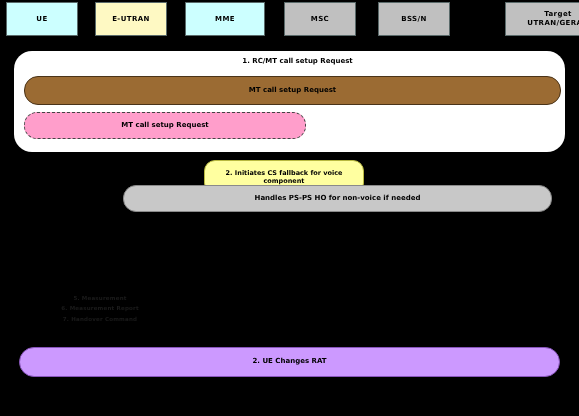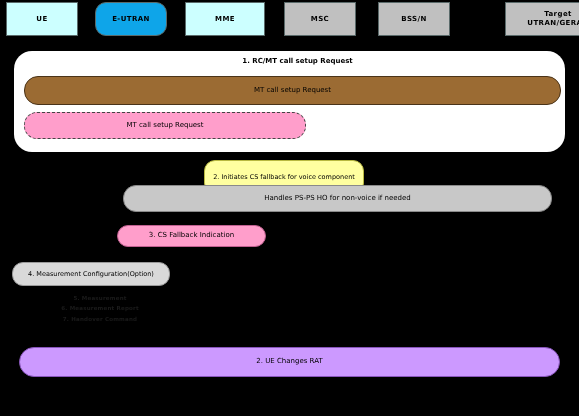--- a/index.html
+++ b/index.html
@@ -69,23 +69,23 @@
     color: #000000;
   }
 
   
   .pill {
     position: absolute;
     box-sizing: border-box;
     display: flex;
     align-items: center;
     justify-content: center;
-    text-align: right;
+    text-align: center;
     font-size: 7px;
-    font-weight: normal;
+    font-weight: bold;
     color: #000000;
     line-height: 1.3;
   }
 
   .bar-brown {
     left: 24px;
     top: 76px;
     width: 537px;
     height: 29px;
     background: #9b6b33;
@@ -175,21 +175,21 @@
 <body>
 
 <div id="canvas">
 
   <div class="actor-row">
 
     <div class="actor" style="left:6px; width:72px; background:#ccffff;">
       <span>UE</span>
     </div>
 
-    <div class="actor" style="left:95px; width:72px; background:#0ea5e9;border-radius:11px;">
+    <div class="actor" style="left:95px; width:72px; background:#fef9c3;">
       <span>E-UTRAN</span>
     </div>
 
     <div class="actor" style="left:185px; width:80px; background:#ccffff;">
       <span>MME</span>
     </div>
 
     <div class="actor" style="left:284px; width:72px; background:#c0c0c0;">
       <span>MSC</span>
     </div>
@@ -218,27 +218,21 @@
   </div>
 
   <div class="pill bar-yellow">
     <span>2. Initiates CS fallback for voice component</span>
   </div>
 
   <div class="pill bar-gray-wide">
     <span>Handles PS-PS HO for non-voice if needed</span>
   </div>
 
-  <div class="pill bar-pink-small">
-    <span>3. CS Fallback Indication</span>
-  </div>
-
-  <div class="pill bar-gray-small">
-    <span>4. Measurement Configuration(Option)</span>
-  </div>
+
 
   <div class="faint-steps">
     <div>5. Measurement</div>
     <div>6. Measurement Report</div>
     <div>7. Handover Command</div>
   </div>
 
   <div class="pill bar-purple">
     <span>2. UE Changes RAT</span>
   </div>

